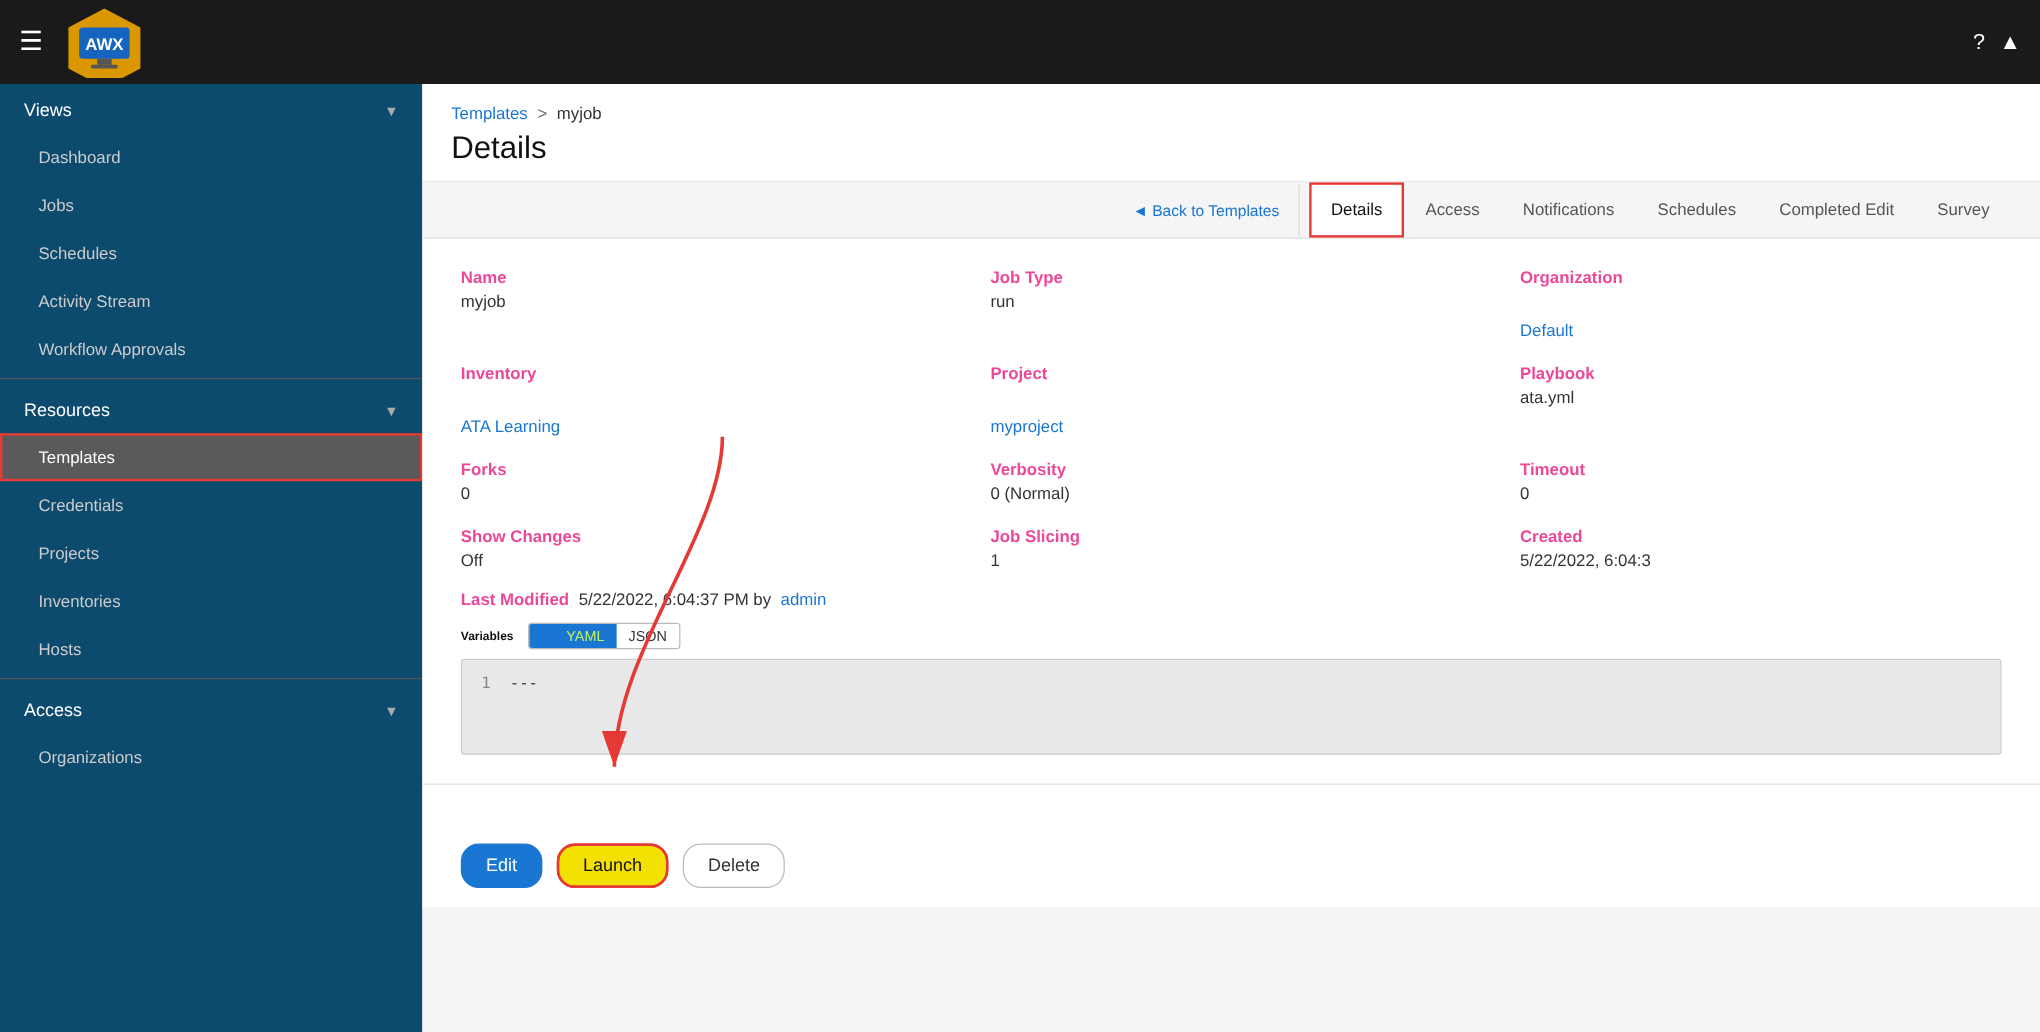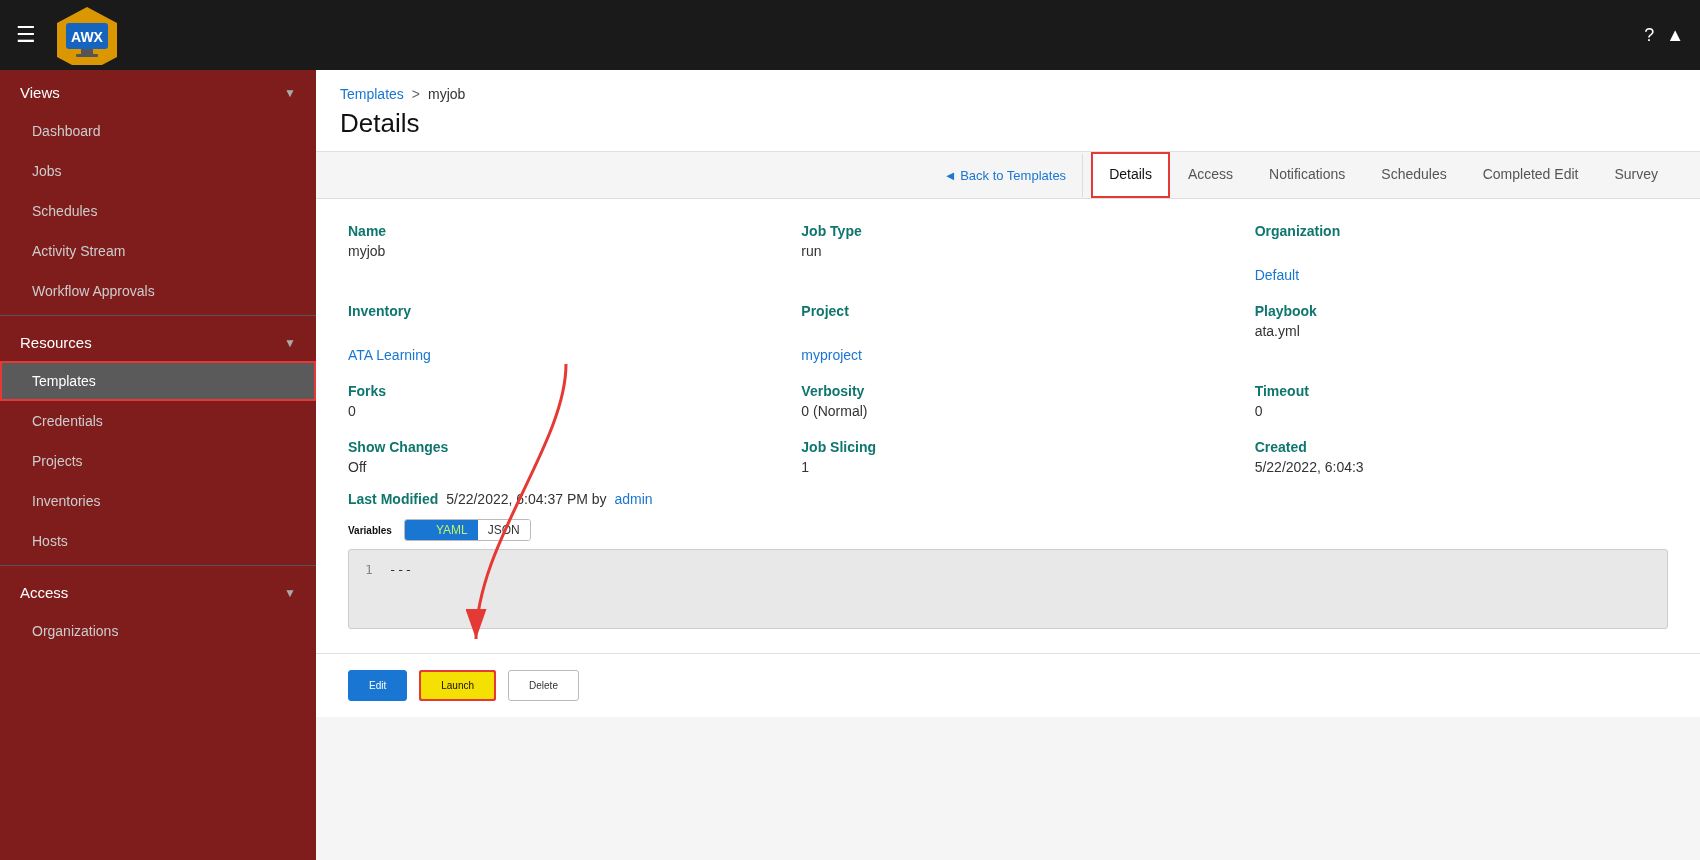--- a/index.html
+++ b/index.html
@@ -19,22 +19,22 @@
     .hamburger { color: #fff; font-size: 22px; cursor: pointer; }
     .logo-container { display: flex; align-items: center; }
     .topbar-right { display: flex; align-items: center; gap: 12px; color: #fff; }
     .topbar-icon { color: #fff; font-size: 18px; cursor: pointer; }
 
     
     .main-layout { display: flex; flex: 1; overflow: hidden; }
 
     
     .sidebar {
-      width: 316px;
-      background: #7f1d1d;
+      width: 352px;
+      background: #0c4a6e;
       color: #ccc;
       flex-shrink: 0;
       overflow-y: auto;
       display: flex;
       flex-direction: column;
     }
     .sidebar-section-header {
       display: flex;
       align-items: center;
       justify-content: space-between;
@@ -138,21 +138,21 @@
       gap: 20px 40px;
       margin-bottom: 16px;
     }
     .detail-row {
       display: flex;
       flex-direction: column;
       gap: 4px;
     }
     .detail-label {
       font-weight: 700;
-      color: #0f766e;
+      color: #ec4899;
       font-size: 14px;
     }
     .detail-value {
       color: #333;
       font-size: 14px;
     }
     .detail-value.link { color: #1976d2; cursor: pointer; margin-top: 24px; }
     .detail-last-modified {
       margin-bottom: 8px;
       display: flex;
@@ -198,25 +198,26 @@
     .actions-bar {
       background: #fff;
       padding: 16px 32px;
       display: flex;
       gap: 12px;
       border-top: 1px solid #e0e0e0;
       position: relative;
     }
     .btn {
       padding: 8px 20px;
-      border-radius: 3px;
-      font-size: 10px;
+      border-radius: 15px;
+      font-size: 15px;
       cursor: pointer;
       border: 1px solid transparent;
       font-weight: 500;
+      margin-top: 33px;
     }
     .btn-primary { background: #1976d2; color: #fff; border-color: #1976d2; }
     .btn-launch {
       background: #f5e003;
       color: #111;
       border: 2px solid #e53935;
       outline: 2px solid #e53935;
       outline-offset: -2px;
     }
     .btn-danger { background: #fff; color: #333; border: 1px solid #bbb; }

